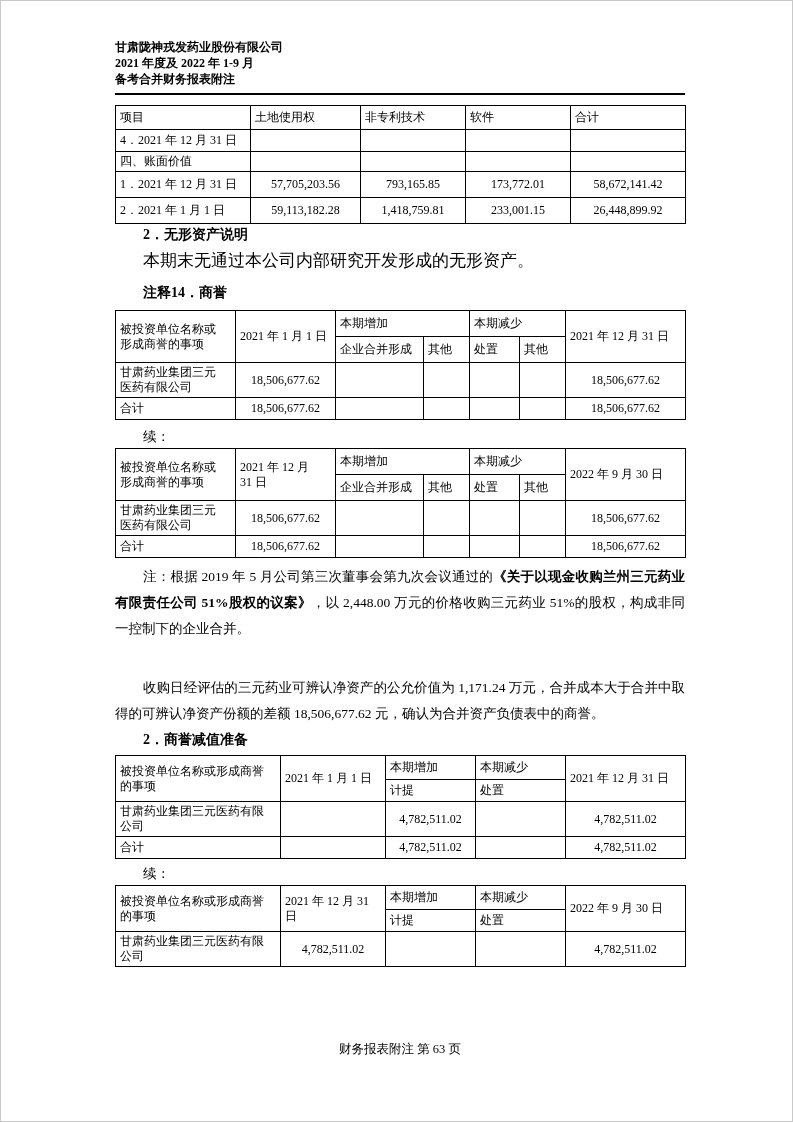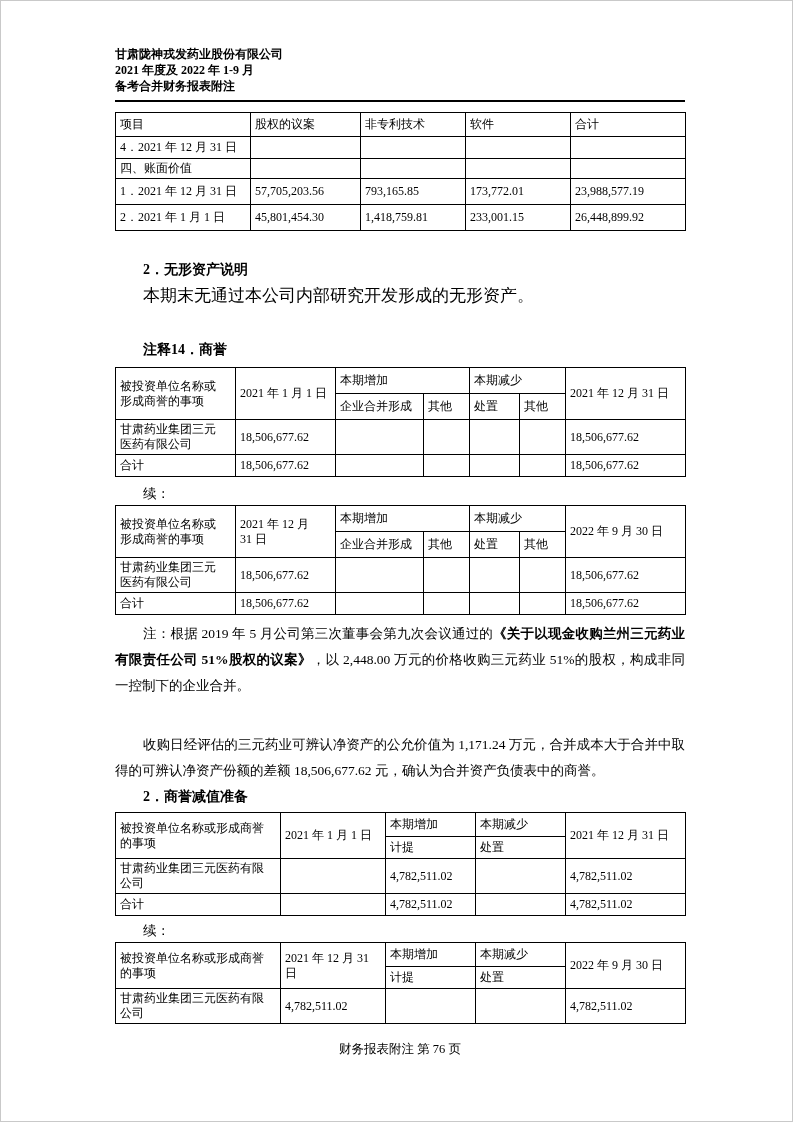--- a/index.html
+++ b/index.html
@@ -1,34 +1,34 @@
 <!DOCTYPE html>
 <html><head>
 <meta charset="utf-8">
 <style>
   * { margin:0; padding:0; box-sizing:border-box; }
   html, body { background:#ffffff; }
   body { font-family:"Liberation Serif","DejaVu Serif",serif; color:#000; }
   .page { position:relative; width:793px; height:1122px; background:#fff; border:1px solid #c9c9c9; overflow:hidden; }
-  .content { position:absolute; left:114px; top:13px; width:570px; padding-top:32px; }
+  .content { position:absolute; left:114px; top:6px; width:570px; padding-top:32px; }
   .doc-header div { font-size:12px; line-height:16px; font-weight:bold; }
   .rule { border-bottom:2px solid #000; margin-top:6px; }
   .h { font-weight:bold; font-size:14px; line-height:18px; padding-left:28px; }
   .btxt { font-size:17px; line-height:18px; padding-left:28px;font-family:Liberation Serif, serif; }
   .cont { font-size:13.5px; line-height:18px; padding-left:28px; }
   .para { font-size:13.5px; line-height:26px; text-align:justify; text-indent:28px;margin-top:33px; }
   .b { font-weight:bold; }
   table.t { width:570px; border-collapse:collapse; table-layout:fixed; font-size:12px; line-height:15px; }
   table.t td { border:1px solid #000; padding:2px 4px; vertical-align:middle; overflow:hidden; }
-  .c { text-align:left; } .r { text-align:left; } .l { text-align:left; }
+  .c { text-align:left; } .r { text-align:center; } .l { text-align:left; }
   .pre { white-space:pre-line; }
   tr.h16 { height:16px; } tr.h22 { height:22px; } tr.h24 { height:24px; }
   tr.h26 { height:26px; } tr.h32 { height:32px; }
   .mt2{margin-top:2px}.mt4{margin-top:4px}.mt6{margin-top:6px}.mt8{margin-top:8px}
-  .mt10{margin-top:10px}.mt12{margin-top:30px}.mt20{margin-top:36px}
+  .mt10{margin-top:10px}.mt12{margin-top:2px}.mt20{margin-top:14px}
   .footer { position:absolute; left:114px; top:1040px; width:570px; text-align:center; font-size:12.5px; }
 </style>
 </head>
 <body>
 
 <div class="page">
   <div class="content">
 
     <div class="doc-header">
       <div>甘肃陇神戎发药业股份有限公司</div>
@@ -41,21 +41,21 @@
       <colgroup>
           <col style="width:135px">
           <col style="width:110px">
           <col style="width:105px">
           <col style="width:105px">
           <col style="width:115px">
         </colgroup>
       <tbody>
         <tr class="h24">
           <td class="c">项目</td>
-          <td class="c">股权的议案</td>
+          <td class="c">土地使用权</td>
           <td class="c">非专利技术</td>
           <td class="c">软件</td>
           <td class="c">合计</td>
         </tr>
         <tr class="h22">
           <td class="l">4．2021 年 12 月 31 日</td>
           <td class="r"></td>
           <td class="r"></td>
           <td class="r"></td>
           <td class="r"></td>
@@ -65,25 +65,25 @@
           <td class="r"></td>
           <td class="r"></td>
           <td class="r"></td>
           <td class="r"></td>
         </tr>
         <tr class="h26">
           <td class="l">1．2021 年 12 月 31 日</td>
           <td class="r">57,705,203.56</td>
           <td class="r">793,165.85</td>
           <td class="r">173,772.01</td>
-          <td class="r">23,988,577.19</td>
+          <td class="r">58,672,141.42</td>
         </tr>
         <tr class="h26">
           <td class="l">2．2021 年 1 月 1 日</td>
-          <td class="r">45,801,454.30</td>
+          <td class="r">59,113,182.28</td>
           <td class="r">1,418,759.81</td>
           <td class="r">233,001.15</td>
           <td class="r">26,448,899.92</td>
         </tr>
       </tbody>
     </table>
 
     <div class="h mt12">2．无形资产说明</div>
     <div class="btxt mt8">本期末无通过本公司内部研究开发形成的无形资产。</div>
     <div class="h mt20">注释14．商誉</div>
@@ -258,14 +258,14 @@
           <td class="r">4,782,511.02</td>
           <td class="r"></td>
           <td class="r"></td>
           <td class="r">4,782,511.02</td>
         </tr>
       </tbody>
     </table>
 
   </div>
 
-  <div class="footer">财务报表附注 第 76 页</div>
+  <div class="footer">财务报表附注 第 63 页</div>
 </div>
 
 </body></html>

